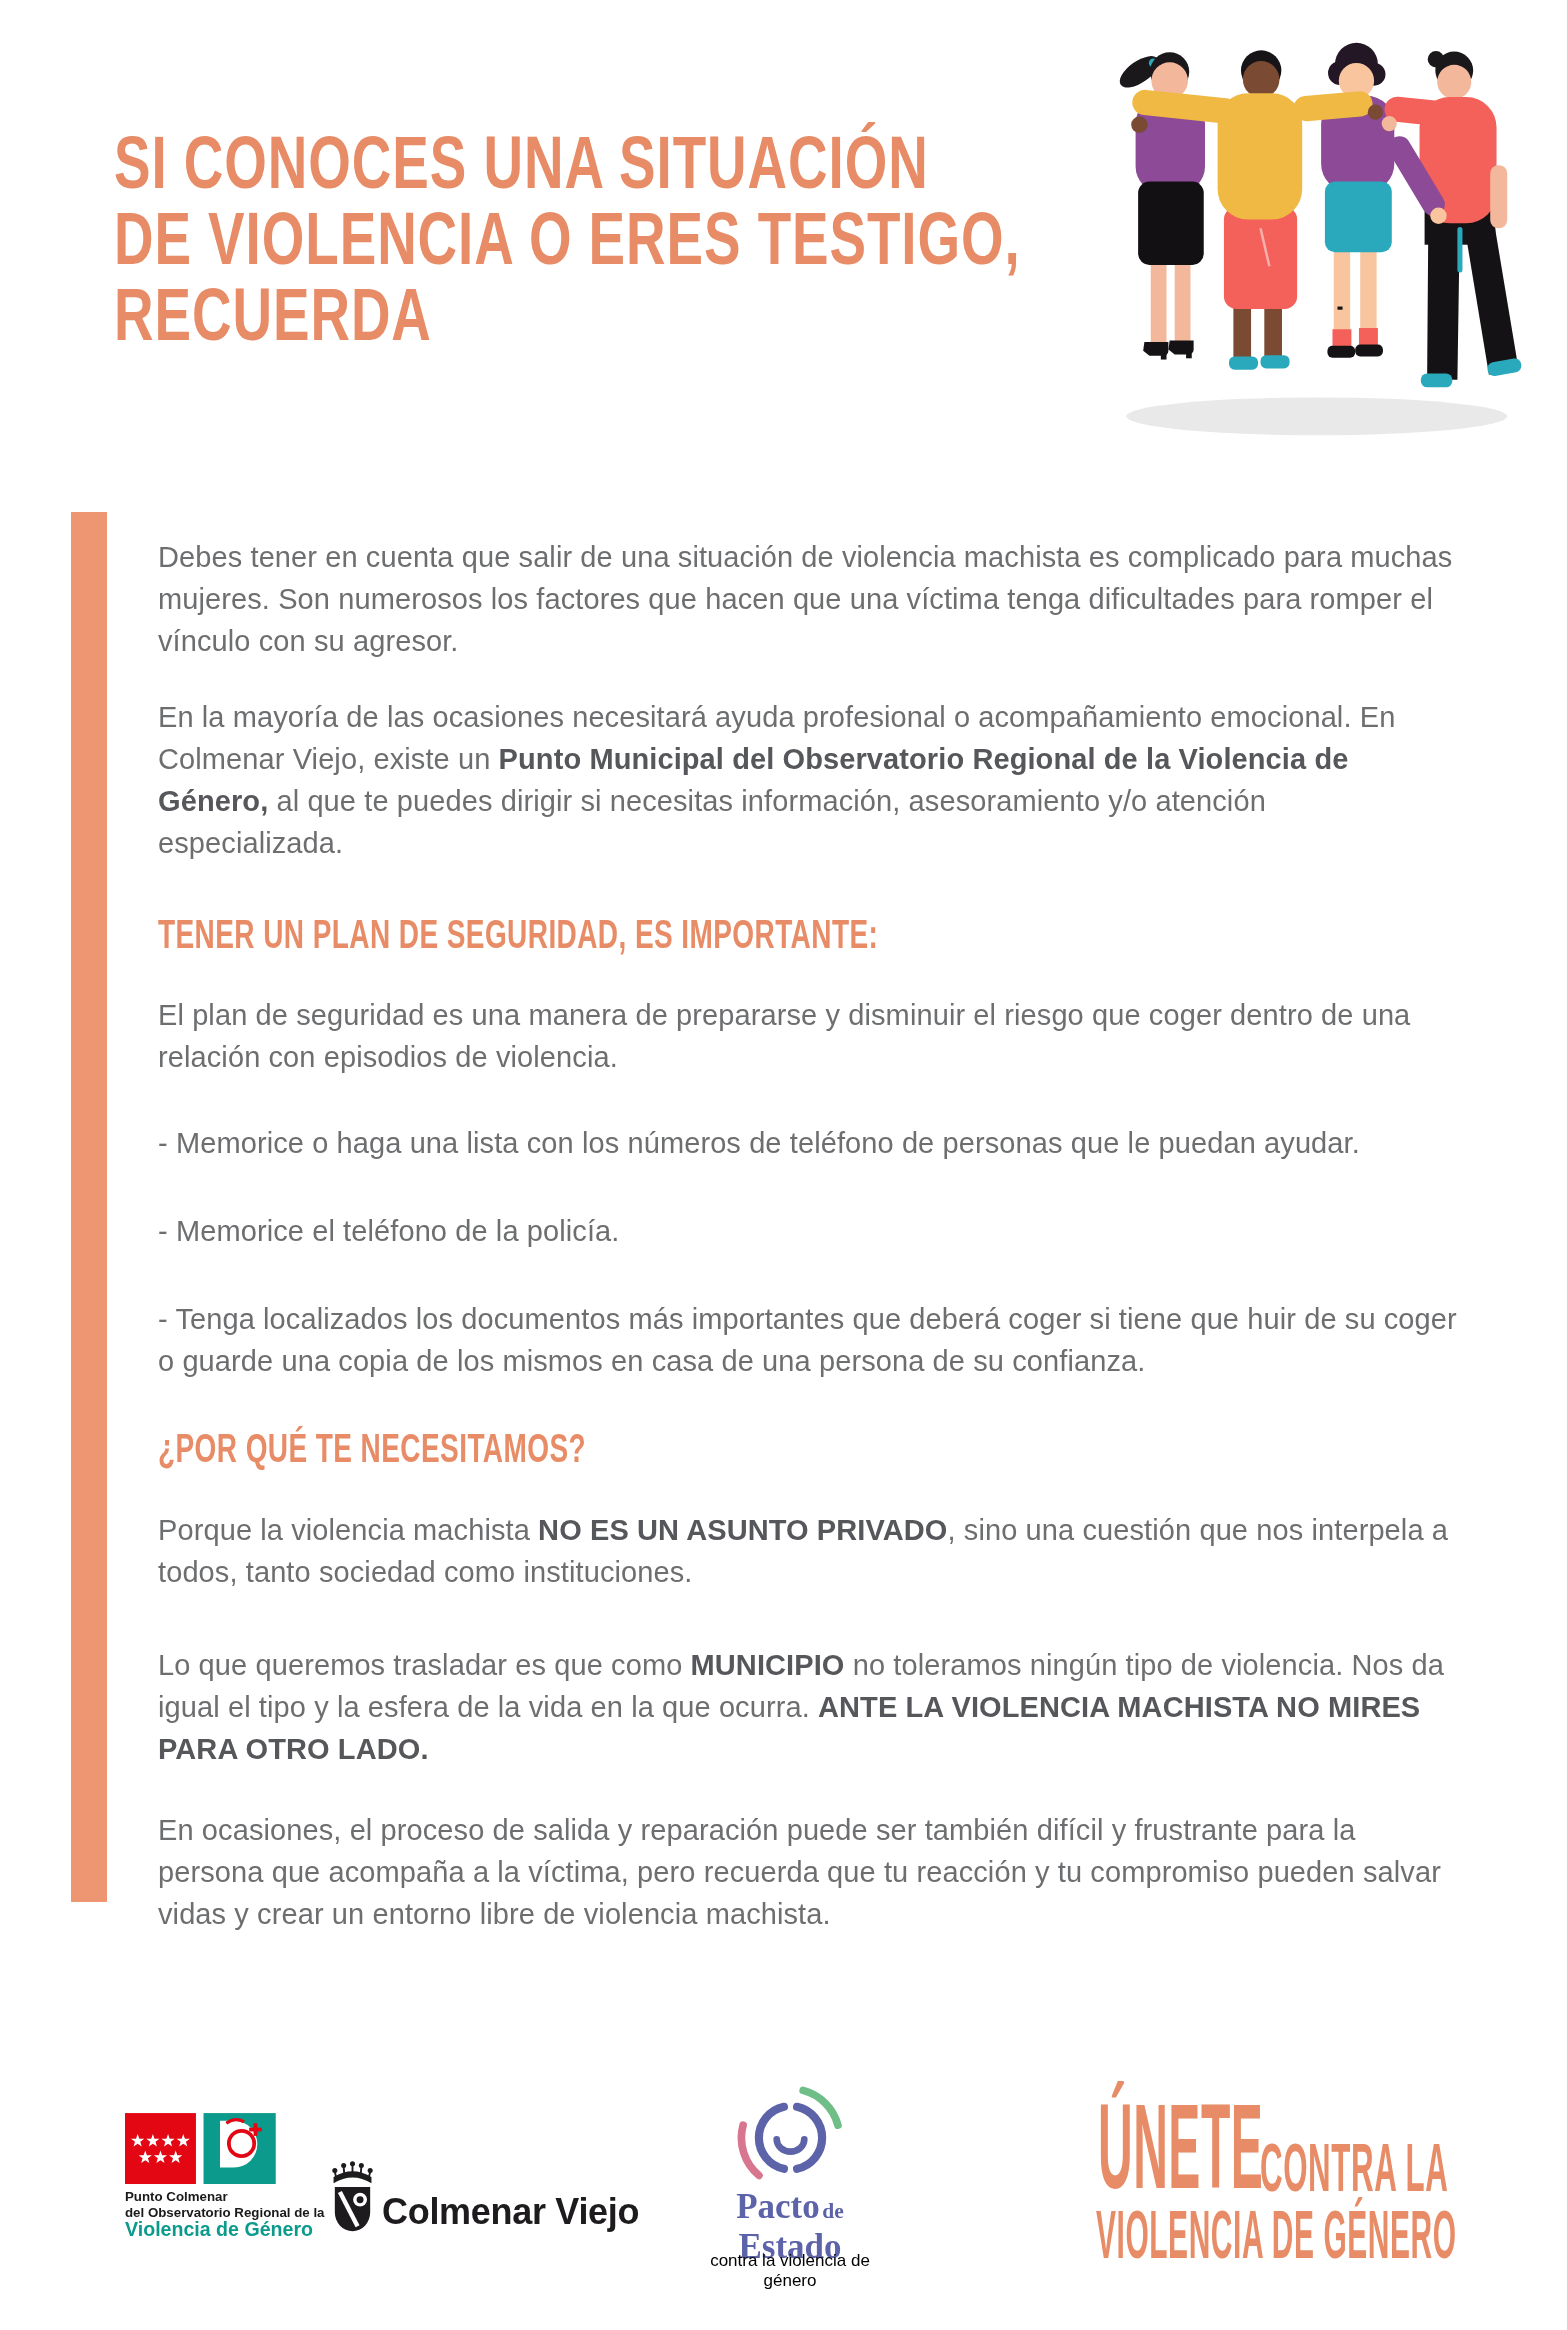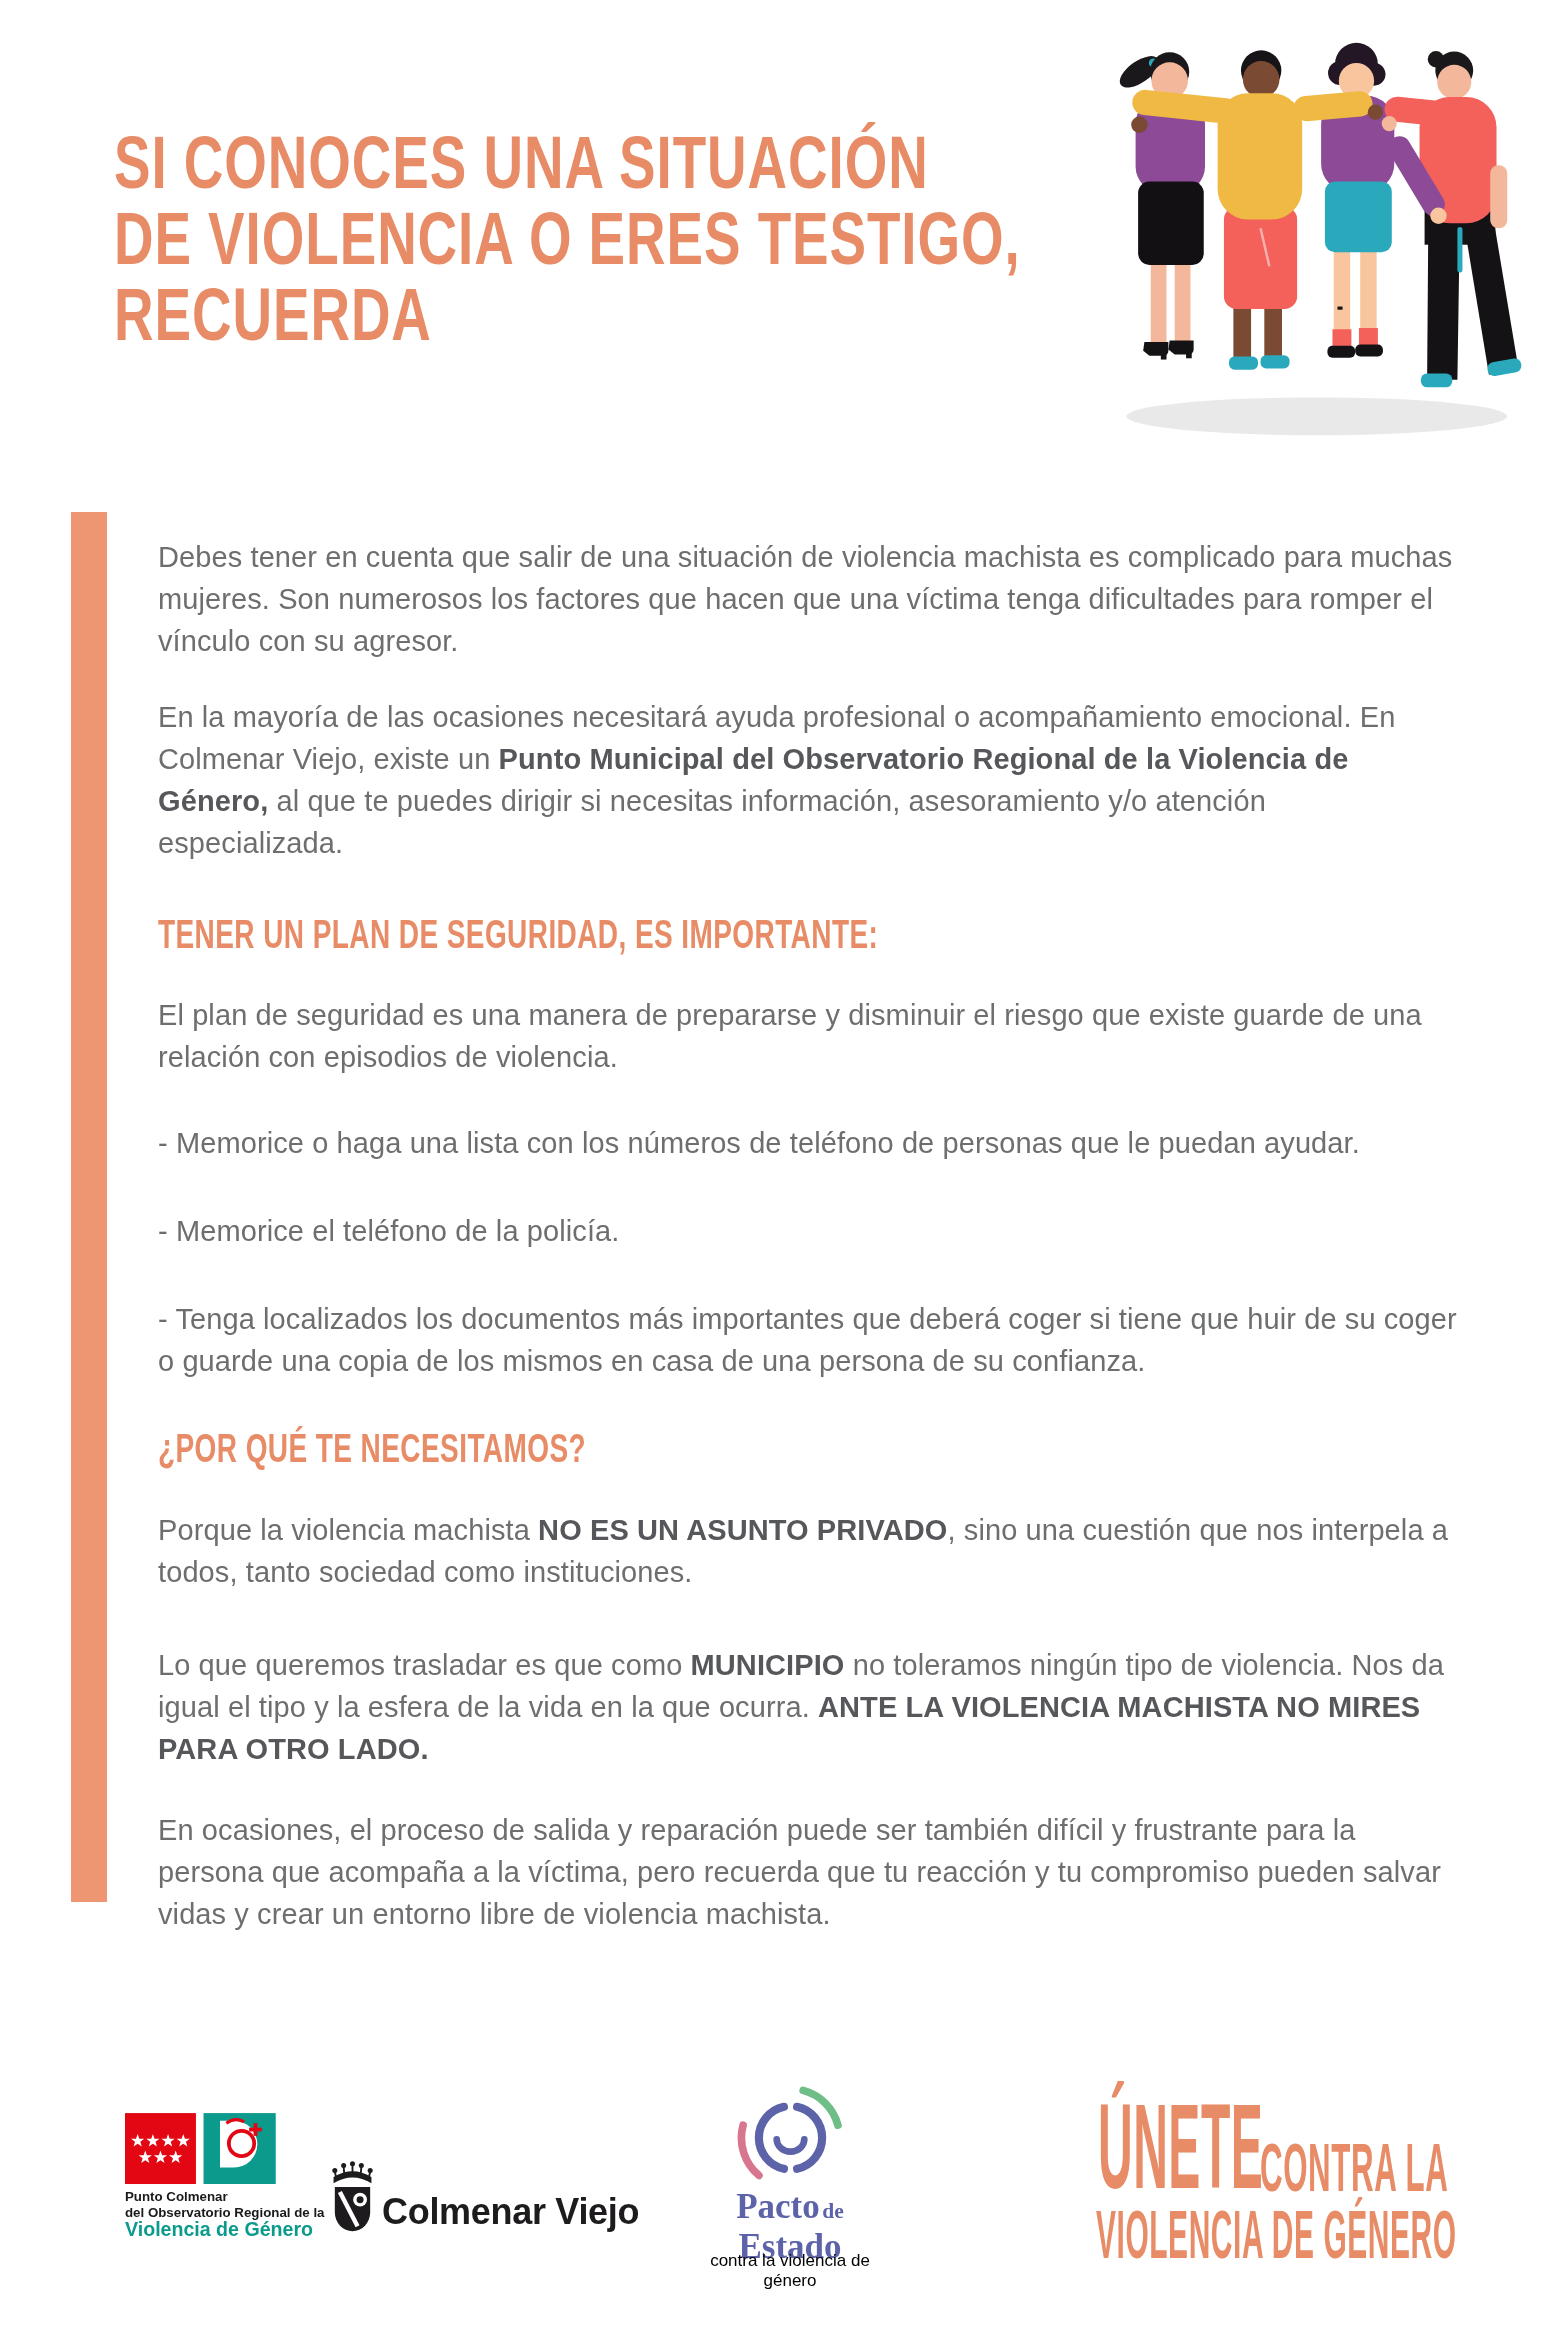--- a/index.html
+++ b/index.html
@@ -138,21 +138,21 @@
     </g>
   </svg>
 
   <div class="accent-bar"></div>
 
   <p class="para" style="top:507px"><span>Debes tener en cuenta que salir de una situación de violencia machista es complicado para muchas mujeres. Son numerosos los factores que hacen que una víctima tenga dificultades para romper el vínculo con su agresor.</span></p>
   <p class="para" style="top:667px"><span>En la mayoría de las ocasiones necesitará ayuda profesional o acompañamiento emocional. En Colmenar Viejo, existe un </span><span class="b">Punto Municipal del Observatorio Regional de la Violencia de Género,</span><span> al que te puedes dirigir si necesitas información, asesoramiento y/o atención especializada.</span></p>
 
   <h2 class="sec-heading" style="top:879px">TENER UN PLAN DE SEGURIDAD, ES IMPORTANTE:</h2>
 
-  <p class="para" style="top:965px"><span>El plan de seguridad es una manera de prepararse y disminuir el riesgo que existe guarde de una relación con episodios de violencia.</span></p>
+  <p class="para" style="top:965px"><span>El plan de seguridad es una manera de prepararse y disminuir el riesgo que coger dentro de una relación con episodios de violencia.</span></p>
   <p class="para" style="top:1093px">- Memorice o haga una lista con los números de teléfono de personas que le puedan ayudar.</p>
   <p class="para" style="top:1181px">- Memorice el teléfono de la policía.</p>
   <p class="para" style="top:1269px">- Tenga localizados los documentos más importantes que deberá coger si tiene que huir de su coger o guarde una copia de los mismos en casa de una persona de su confianza.</p>
 
   <h2 class="sec-heading" style="top:1393px">¿POR QUÉ TE NECESITAMOS?</h2>
 
   <p class="para" style="top:1480px"><span>Porque la violencia machista </span><span class="b">NO ES UN ASUNTO PRIVADO</span><span>, sino una cuestión que nos interpela a todos, tanto sociedad como instituciones.</span></p>
   <p class="para" style="top:1615px"><span>Lo que queremos trasladar es que como </span><span class="b">MUNICIPIO</span><span> no toleramos ningún tipo de violencia. Nos da igual el tipo y la esfera de la vida en la que ocurra. </span><span class="b">ANTE LA VIOLENCIA MACHISTA NO MIRES PARA OTRO LADO.</span></p>
   <p class="para" style="top:1780px"><span>En ocasiones, el proceso de salida y reparación puede ser también difícil y frustrante para la persona que acompaña a la víctima, pero recuerda que tu reacción y tu compromiso pueden salvar vidas y crear un entorno libre de violencia machista.</span></p>
 

